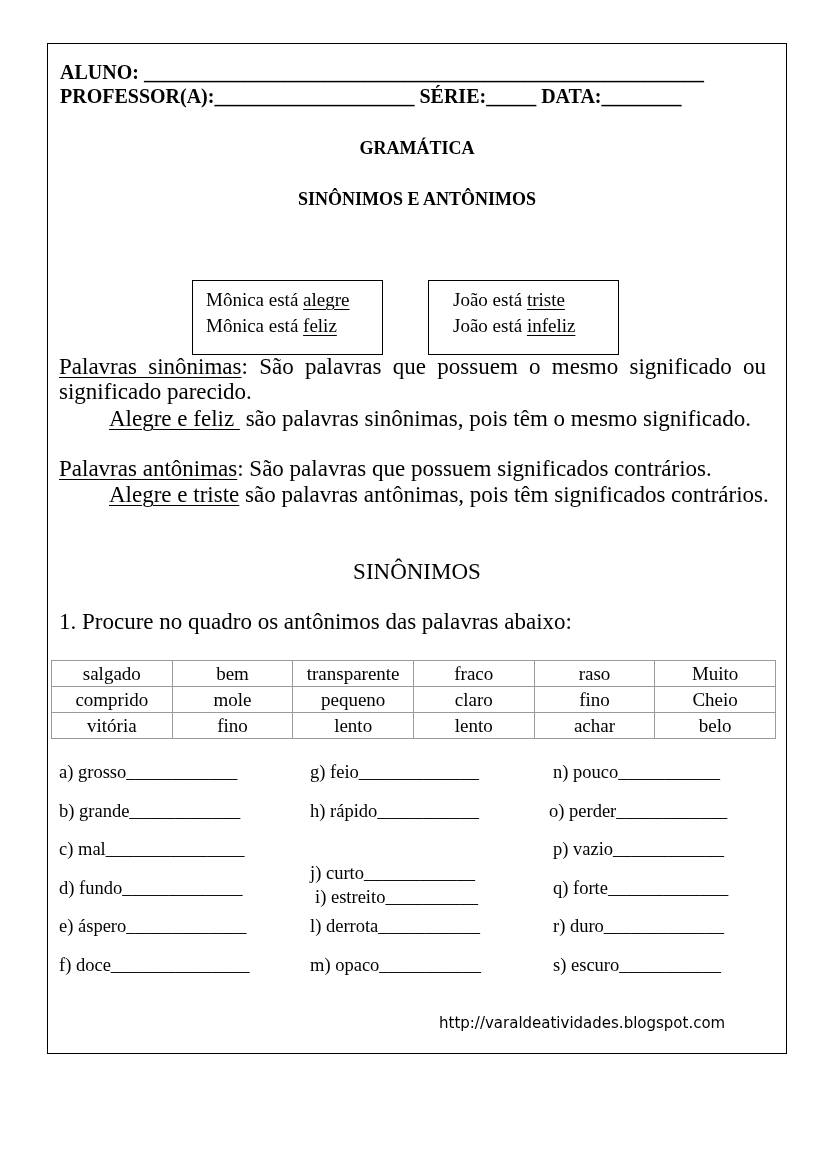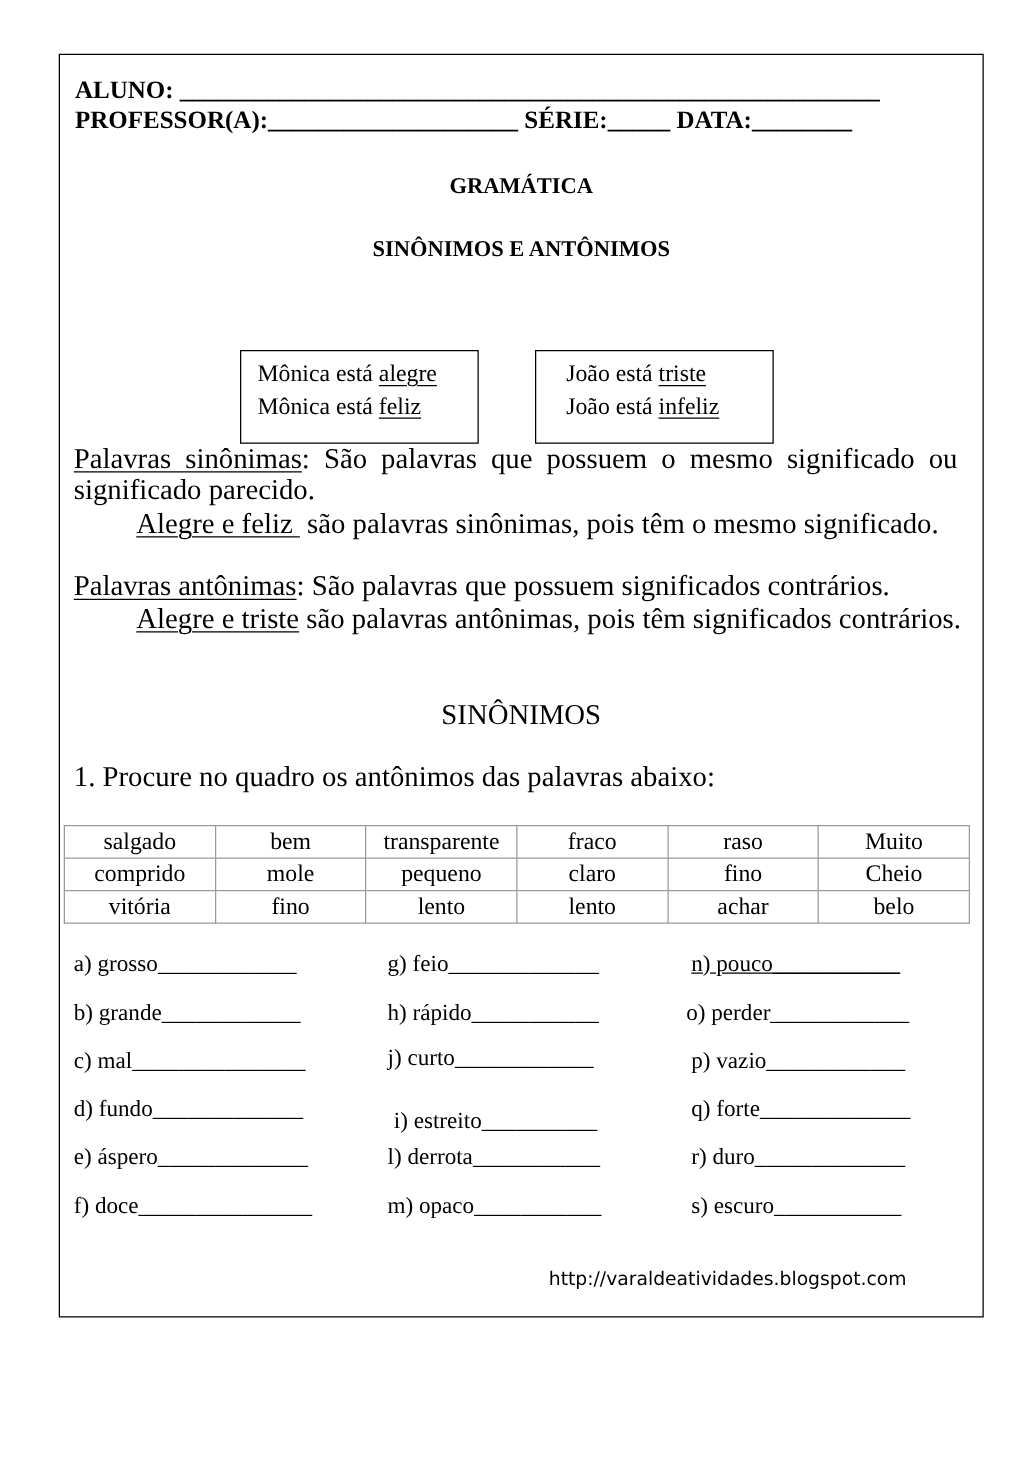--- a/index.html
+++ b/index.html
@@ -99,29 +99,29 @@
           <td>lento</td>
           <td>achar</td>
           <td>belo</td>
         </tr>
       </tbody>
   </table>
 
   <div id="items-grid">
       <div class="abs ex" style="left: 11px; top: 718px;">a) grosso____________</div>
       <div class="abs ex" style="left: 262px; top: 718px;">g) feio_____________</div>
-      <div class="abs ex" style="left: 505px; top: 718px; text-decoration: underline;">n) pouco___________</div>
+      <div class="abs ex" style="left: 505px; top: 718px;">n) pouco___________</div>
       <div class="abs ex" style="left: 11px; top: 756.5px;">b) grande____________</div>
       <div class="abs ex" style="left: 262px; top: 756.5px;">h) rápido___________</div>
       <div class="abs ex" style="left: 501px; top: 756.5px;">o) perder____________</div>
       <div class="abs ex" style="left: 11px; top: 795px;">c) mal_______________</div>
       <div class="abs ex" style="left: 267px; top: 795px; margin-top: 48px;">i) estreito__________</div>
       <div class="abs ex" style="left: 505px; top: 795px;">p) vazio____________</div>
       <div class="abs ex" style="left: 11px; top: 833.5px;">d) fundo_____________</div>
-      <div class="abs ex" style="left: 262px; top: 793px;">j) curto____________</div>
+      <div class="abs ex" style="left: 262px; top: 819px;">j) curto____________</div>
       <div class="abs ex" style="left: 505px; top: 833.5px;">q) forte_____________</div>
       <div class="abs ex" style="left: 11px; top: 872px;">e) áspero_____________</div>
       <div class="abs ex" style="left: 262px; top: 872px;">l) derrota___________</div>
       <div class="abs ex" style="left: 505px; top: 872px;">r) duro_____________</div>
       <div class="abs ex" style="left: 11px; top: 910.5px;">f) doce_______________</div>
       <div class="abs ex" style="left: 262px; top: 910.5px;">m) opaco___________</div>
       <div class="abs ex" style="left: 505px; top: 910.5px; text-align: right;">s) escuro___________</div>
     </div>
 
   <div class="abs url" style="left:391px; top:970px;">http://varaldeatividades.blogspot.com</div>

